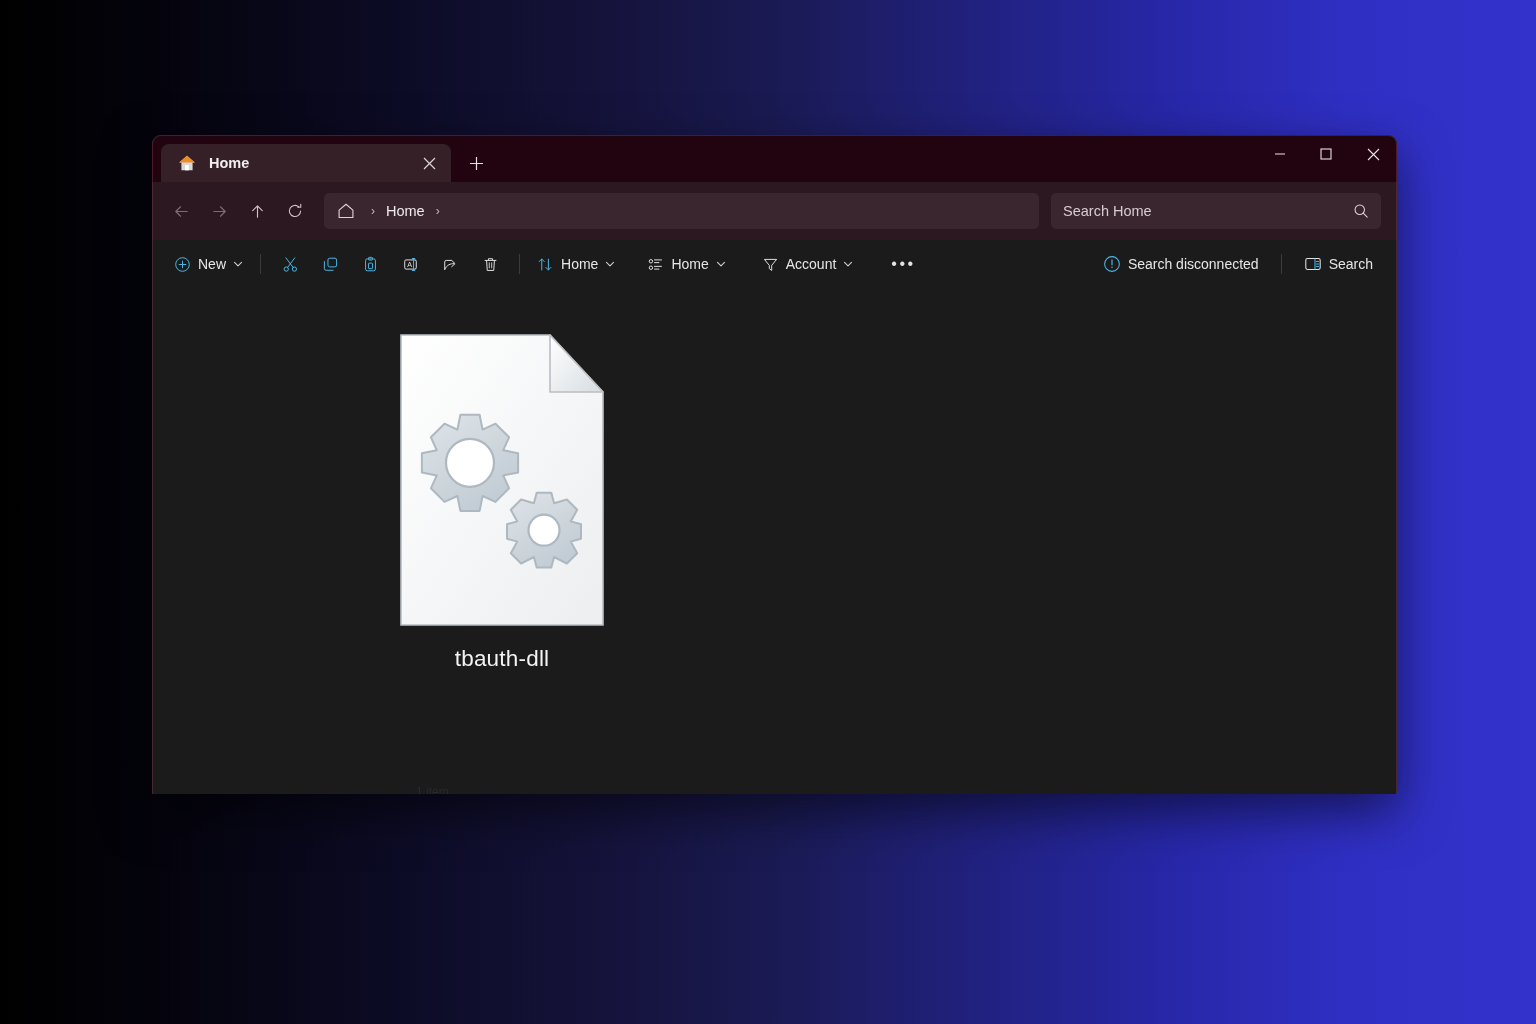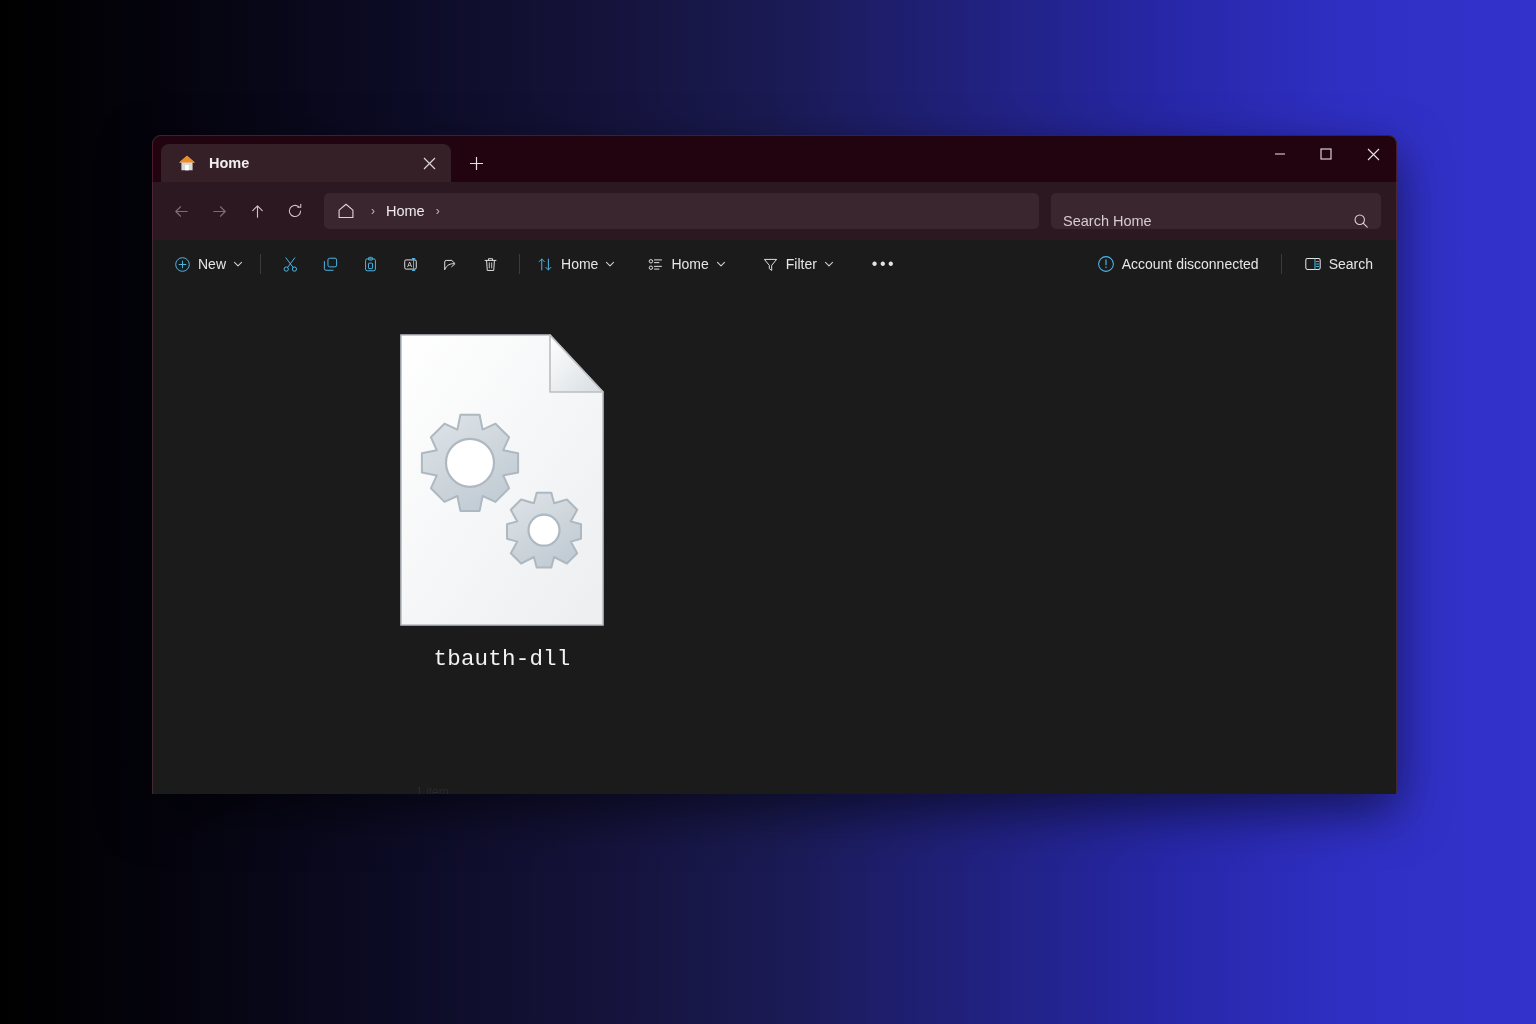--- a/index.html
+++ b/index.html
@@ -124,21 +124,21 @@
   }
   .crumb-home-icon { width: 20px; height: 20px; color: #ded3d8; flex: none; margin-right: 4px;}
   .crumb-sep {
     color: #c3b6bb; font-size: 12px; padding: 0 9px;
     display: flex; align-items: center;
   }
   .crumb-text { color: #f0eaec; font-size: 14.5px; white-space: nowrap; }
   .searchbox {
     width: 330px; height: 36px; margin-left: 12px;
     background: #3a262e; border-radius: 5px;
-    display: flex; align-items: flex-end;
+    display: flex; align-items: center;
     padding: 0 12px;
     flex: none;
   }
   .searchbox input {
     flex: 1; background: none; border: none; outline: none;
     color: #e4dadf; font-size: 14.5px;
     font-family: "Liberation Sans", sans-serif;
   }
   .searchbox input::placeholder { color: #d7ccd1; }
   .search-icon { width: 16px; height: 16px; color: #ded3d8; flex: none; }
@@ -177,21 +177,21 @@
   .cmd-spacer { flex: 1; }
   .dots { letter-spacing: 2.5px; font-size: 16px; color: #e3e3e3; line-height: 1; }
 
   
   .content {
     position: absolute;
     top: 153px; left: 0; right: 0; bottom: 0;
     background: #1b1b1b;
     padding: 36px 0 0 0;
   }
-  .file-grid { padding-left: 260px; font-family: Liberation Mono, monospace; }
+  .file-grid { padding-left: 260px; }
   .file-item {
     width: 180px;
     display: flex; flex-direction: column; align-items: center;
     padding: 6px;
     border-radius: 5px;
   }
   .file-icon-wrap {
     width: 220px; height: 300px;
     display: flex; align-items: center; justify-content: center;
   }
@@ -391,39 +391,39 @@
       <span>Home</span>
       <svg class="chev" viewBox="0 0 10 10">
         <path d="M1.5 3.3 L5 6.8 L8.5 3.3" stroke="currentColor" stroke-width="1.1" fill="none" stroke-linecap="round" stroke-linejoin="round"></path>
       </svg>
     </div>
 
     <div class="cmd-item" style="margin-left:20px">
       <svg class="cmd-icon ic-plain" viewBox="0 0 20 20">
         <path d="M2.8 4 H17.2 L11.4 11 V17 L8.6 14.8 V11 Z" stroke="currentColor" stroke-width="1.15" fill="none" stroke-linejoin="round"></path>
       </svg>
-      <span>Filter</span>
+      <span>Account</span>
       <svg class="chev" viewBox="0 0 10 10">
         <path d="M1.5 3.3 L5 6.8 L8.5 3.3" stroke="currentColor" stroke-width="1.1" fill="none" stroke-linecap="round" stroke-linejoin="round"></path>
       </svg>
     </div>
 
     <div class="cmd-item" style="margin-left:22px">
       <span class="dots">•••</span>
     </div>
 
     <div class="cmd-spacer"></div>
 
     <div class="cmd-item">
       <svg class="cmd-icon ic-accent" style="width:18px;height:18px" viewBox="0 0 20 20">
         <circle cx="10" cy="10" r="8.2" stroke="currentColor" stroke-width="1.15" fill="none"></circle>
         <path d="M10 5.4 V10.8" stroke="currentColor" stroke-width="1.3" stroke-linecap="round"></path>
         <circle cx="10" cy="13.7" r="0.85" fill="currentColor"></circle>
       </svg>
-      <span>Account disconnected</span>
+      <span>Search disconnected</span>
     </div>
 
     <div class="cmd-sep" style="margin:0 14px"></div>
 
     <div class="cmd-item">
       <svg class="cmd-icon" style="width:18px;height:18px" viewBox="0 0 20 20">
         <rect x="2" y="4" width="16" height="12" rx="1.8" stroke="#e3e3e3" stroke-width="1.15" fill="none"></rect>
         <path d="M12.2 4 V16" stroke="#4cb8e8" stroke-width="1.15"></path>
         <path d="M13.8 7.2 H16.4 M13.8 10 H16.4 M13.8 12.8 H16.4" stroke="#4cb8e8" stroke-width="1.05" stroke-linecap="round"></path>
       </svg>

